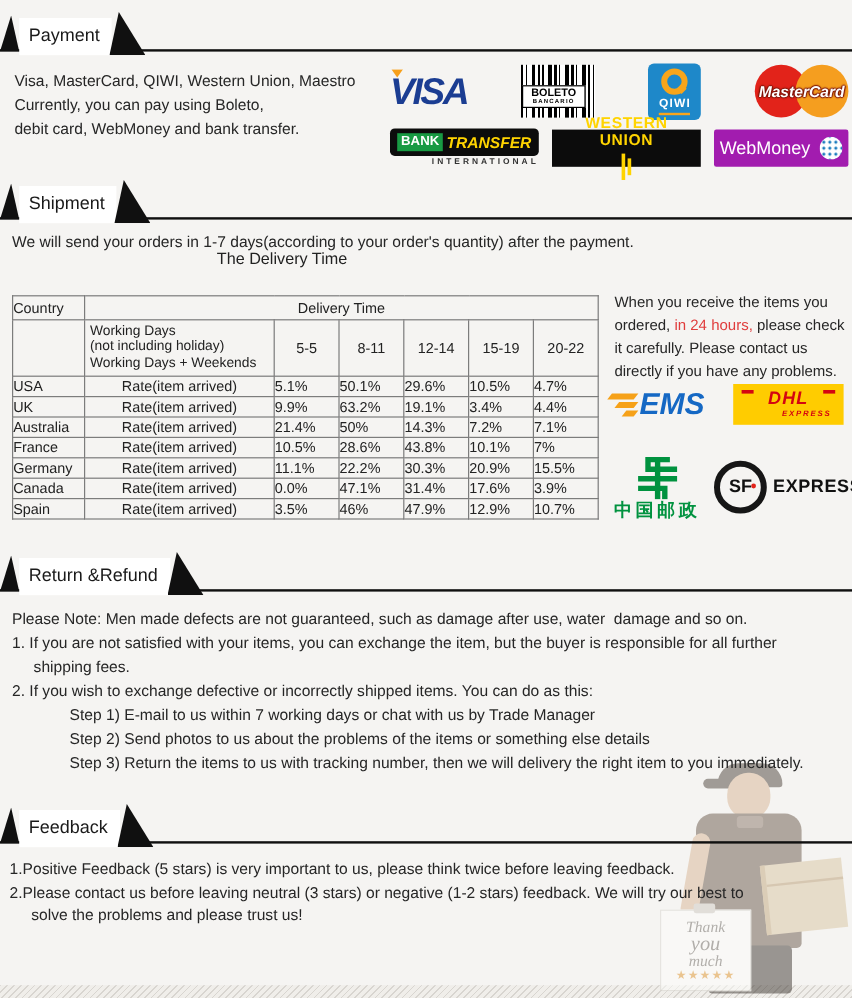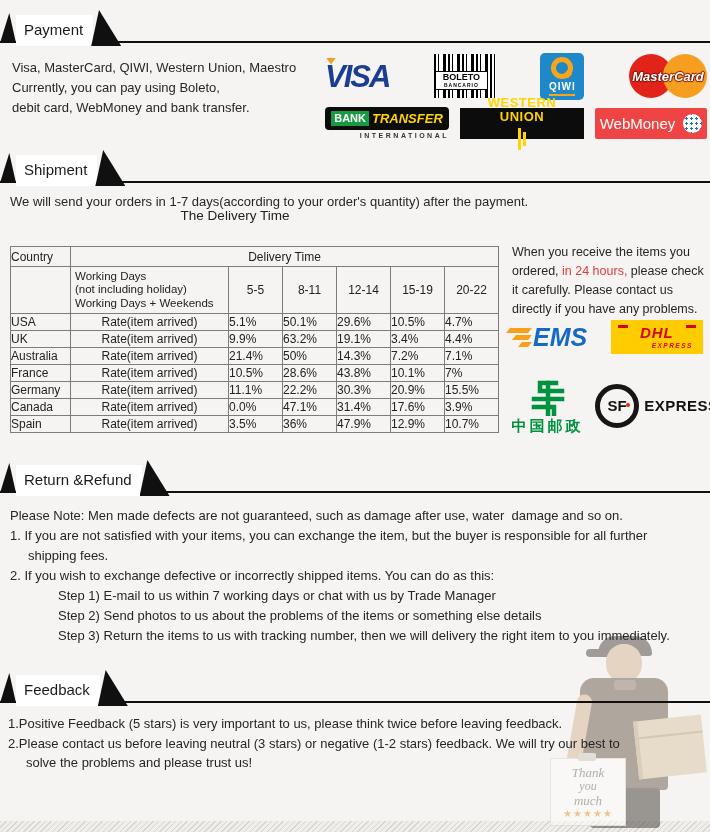--- a/index.html
+++ b/index.html
@@ -54,21 +54,21 @@
   .bt-transfer{color:#ffd400;font-style:italic;font-weight:bold;font-size:13px;line-height:1;}
   .bt-intl{font-size:7px;font-weight:bold;letter-spacing:2.5px;color:#333;margin-top:2px;align-self:flex-end;}
 
   .logo-wu{width:124px;height:31px;background:#0c0c0c;display:flex;align-items:center;justify-content:center;gap:5px;flex-direction:column;}
   .wu-words{color:#ffd400;font-weight:900;font-size:13px;line-height:1.05;text-align:center;letter-spacing:0.5px;}
   .wu-bars{display:flex;gap:2px;align-items:center;}
   .wu-bars span{width:3px;background:#ffd400;}
   .wu-bars span:nth-child(1){height:22px;}
   .wu-bars span:nth-child(2){height:14px;}
 
-  .logo-wm{width:112px;height:31px;background:#ef4444;border-radius:2px;display:flex;align-items:center;justify-content:center;gap:8px;}
+  .logo-wm{width:112px;height:31px;background:#a21caf;border-radius:2px;display:flex;align-items:center;justify-content:center;gap:8px;}
   .wm-text{color:#fff;font-size:15px;line-height:1;}
   .wm-globe{width:19px;height:19px;border-radius:50%;background:#fff;
     background-image:radial-gradient(#1779bd 1.2px,transparent 1.4px);background-size:5px 5px;background-position:1px 2px;}
 
   
   .ship-intro{position:absolute;left:10px;top:192px;width:690px;}
   .dt-title{position:absolute;left:10px;top:208px;width:450px;text-align:center;font-size:13.5px;color:#222;}
   table.dt{position:absolute;left:10px;top:246px;border-collapse:collapse;table-layout:fixed;width:488px;}
   table.dt td,table.dt th{border:1px solid #7c7c7c;font-weight:normal;font-size:12px;color:#222;padding:0;vertical-align:middle;}
   tr.r-top{height:20px;}
@@ -124,21 +124,21 @@
   .man-torso{left:60px;top:42px;width:88px;height:112px;background:#6b5a4c;border-radius:14px 14px 4px 4px;}
   .man-collar{left:94px;top:44px;width:22px;height:10px;background:#8a776a;border-radius:3px;}
   .man-arm-l{left:52px;top:58px;width:15px;height:72px;background:#d8b695;border-radius:8px;transform:rotate(10deg);}
   .man-box{left:116px;top:82px;width:64px;height:58px;background:#d9c5a2;border-left:4px solid #c2a87e;transform:rotate(-6deg);}
   .man-box::after{content:"";position:absolute;left:0;right:0;top:16px;border-top:2px solid #b89b72;}
   .man-pants{left:70px;top:152px;width:70px;height:40px;background:#3f3832;border-radius:4px;}
   .sign{left:30px;top:122px;width:74px;height:66px;background:#fdfdfb;border:1px solid #d8d5cf;text-align:center;}
   .sign-clip{left:27px;top:-6px;width:18px;height:8px;background:#cfcac2;border-radius:2px;}
   .sign-text{position:static !important;font-family:"Liberation Serif","DejaVu Serif",serif;font-style:italic;color:#6f6a64;}
   .sign-l1{font-size:13px;line-height:15px;margin-top:6px;}
-  .sign-l2{font-size:12px;line-height:13px;}
+  .sign-l2{font-size:17px;line-height:13px;}
   .sign-l3{font-size:13px;line-height:15px;}
   .sign-stars{position:static !important;font-size:10px;letter-spacing:1px;color:#e0962f;line-height:12px;}
 
   
   .stripe{position:absolute;left:0;right:0;bottom:0;height:11px;
     background:repeating-linear-gradient(135deg,#d8d5d0 0 1px,#f0eeea 1px 4px);}
 </style>
 </head>
 <body>
 
@@ -293,21 +293,21 @@
       <td class="rate-val">0.0%</td>
       <td class="rate-val">47.1%</td>
       <td class="rate-val">31.4%</td>
       <td class="rate-val">17.6%</td>
       <td class="rate-val">3.9%</td>
     </tr>
     <tr class="r-data">
       <td class="c-left">Spain</td>
       <td class="c-center">Rate(item arrived)</td>
       <td class="rate-val">3.5%</td>
-      <td class="rate-val">36%</td>
+      <td class="rate-val">46%</td>
       <td class="rate-val">47.9%</td>
       <td class="rate-val">12.9%</td>
       <td class="rate-val">10.7%</td>
     </tr>
   </tbody>
     </table>
 
   <div class="notice">
     <span>When you receive the items you ordered, </span><span class="red">in 24 hours,</span><span> please check it carefully. Please contact us directly if you have any problems.</span>
   </div>

